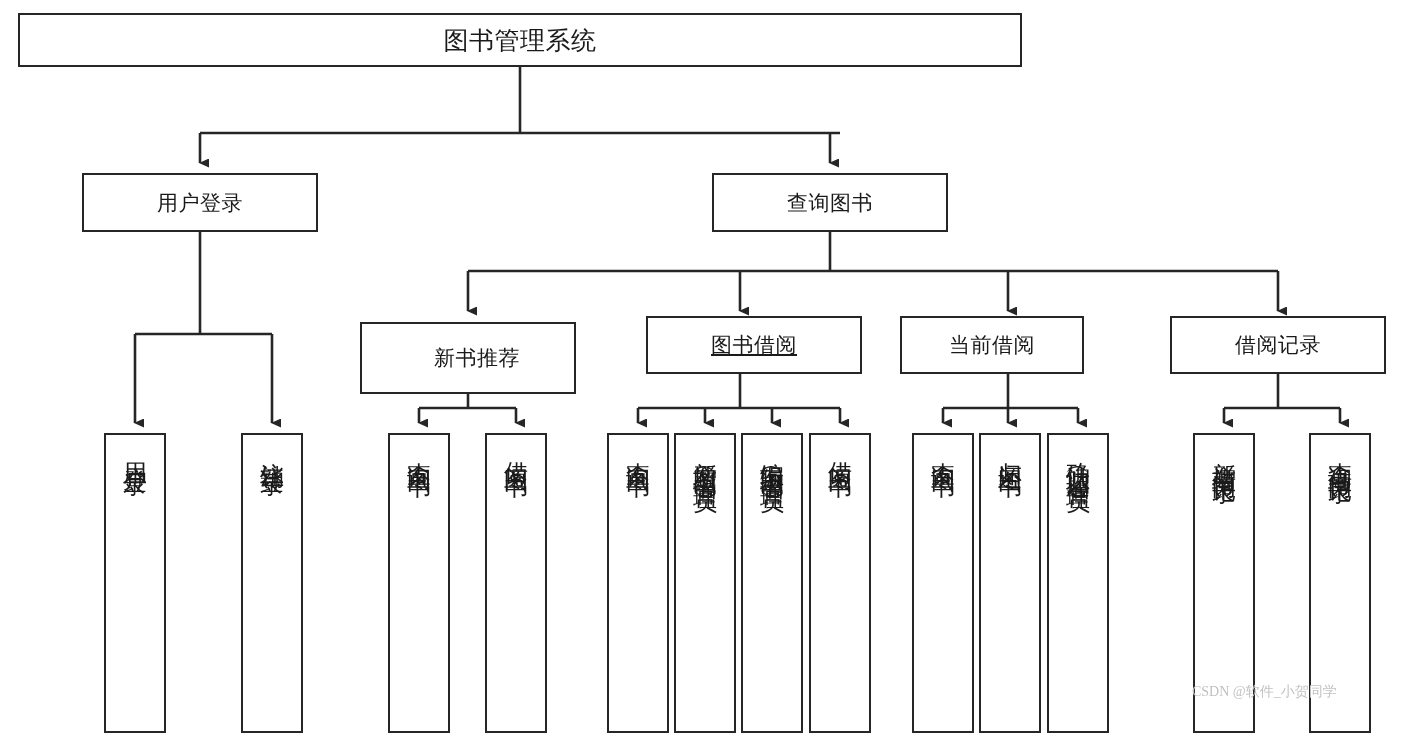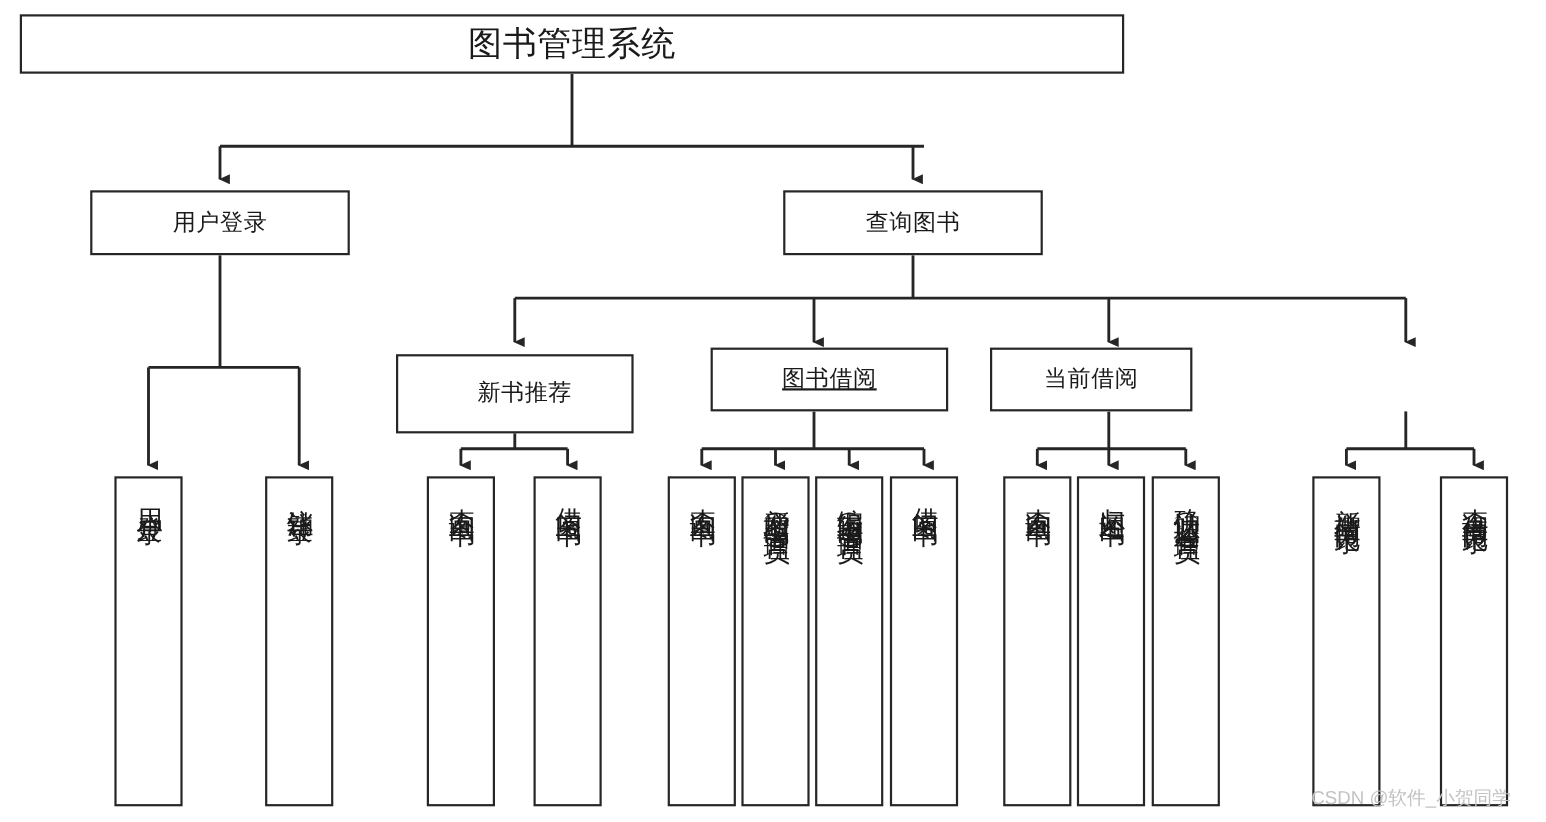--- a/index.html
+++ b/index.html
@@ -50,31 +50,31 @@
   }
   .node.v .label {
     writing-mode: vertical-rl;
     text-orientation: upright;
     font-size: 24px;
     letter-spacing: 4px;
     line-height: 1.0;
     max-height: 100%;
   }
   .node.title .label {
-    font-size: 31px;
+    font-size: 25px;
   }
   #watermark {
     position: absolute;
     left: 1192px;
-    top: 714px;
-    font-size: 17px;
+    top: 683px;
+    font-size: 14px;
     color: #c2c2c2;
     white-space: nowrap;
     z-index: 5;
-    font-family: Liberation Sans, sans-serif;
+    font-family: Liberation Serif, serif;
   }
 </style>
 </head>
 <body>
 
 <div id="canvas">
 
   <svg id="edges" viewBox="0 0 1405 747" xmlns="http://www.w3.org/2000/svg">
     <defs>
       <marker id="arw" markerWidth="9" markerHeight="10" refX="4.5" refY="9" orient="auto" markerUnits="userSpaceOnUse">
@@ -138,20 +138,23 @@
 
   <div class="node h" style="left:360px; top:322px; width:216px; height:72px;padding-left:18px;">
     <span class="label">新书推荐</span>
   </div>
   <div class="node h" style="left:646px; top:316px; width:216px; height:58px;text-decoration:underline;">
     <span class="label">图书借阅</span>
   </div>
   <div class="node h" style="left:900px; top:316px; width:184px; height:58px;">
     <span class="label">当前借阅</span>
   </div>
+  <div class="node h" style="left:1170px; top:316px; width:216px; height:58px;">
+    <span class="label">借阅记录</span>
+  </div>
 
   <div class="node v" style="left:104px; top:433px; width:62px; height:300px;">
     <span class="label">用户登录</span>
   </div>
   <div class="node v" style="left:241px; top:433px; width:62px; height:300px;">
     <span class="label">注销登录</span>
   </div>
 
   <div class="node v" style="left:388px; top:433px; width:62px; height:300px;">
     <span class="label">查询图书</span>

